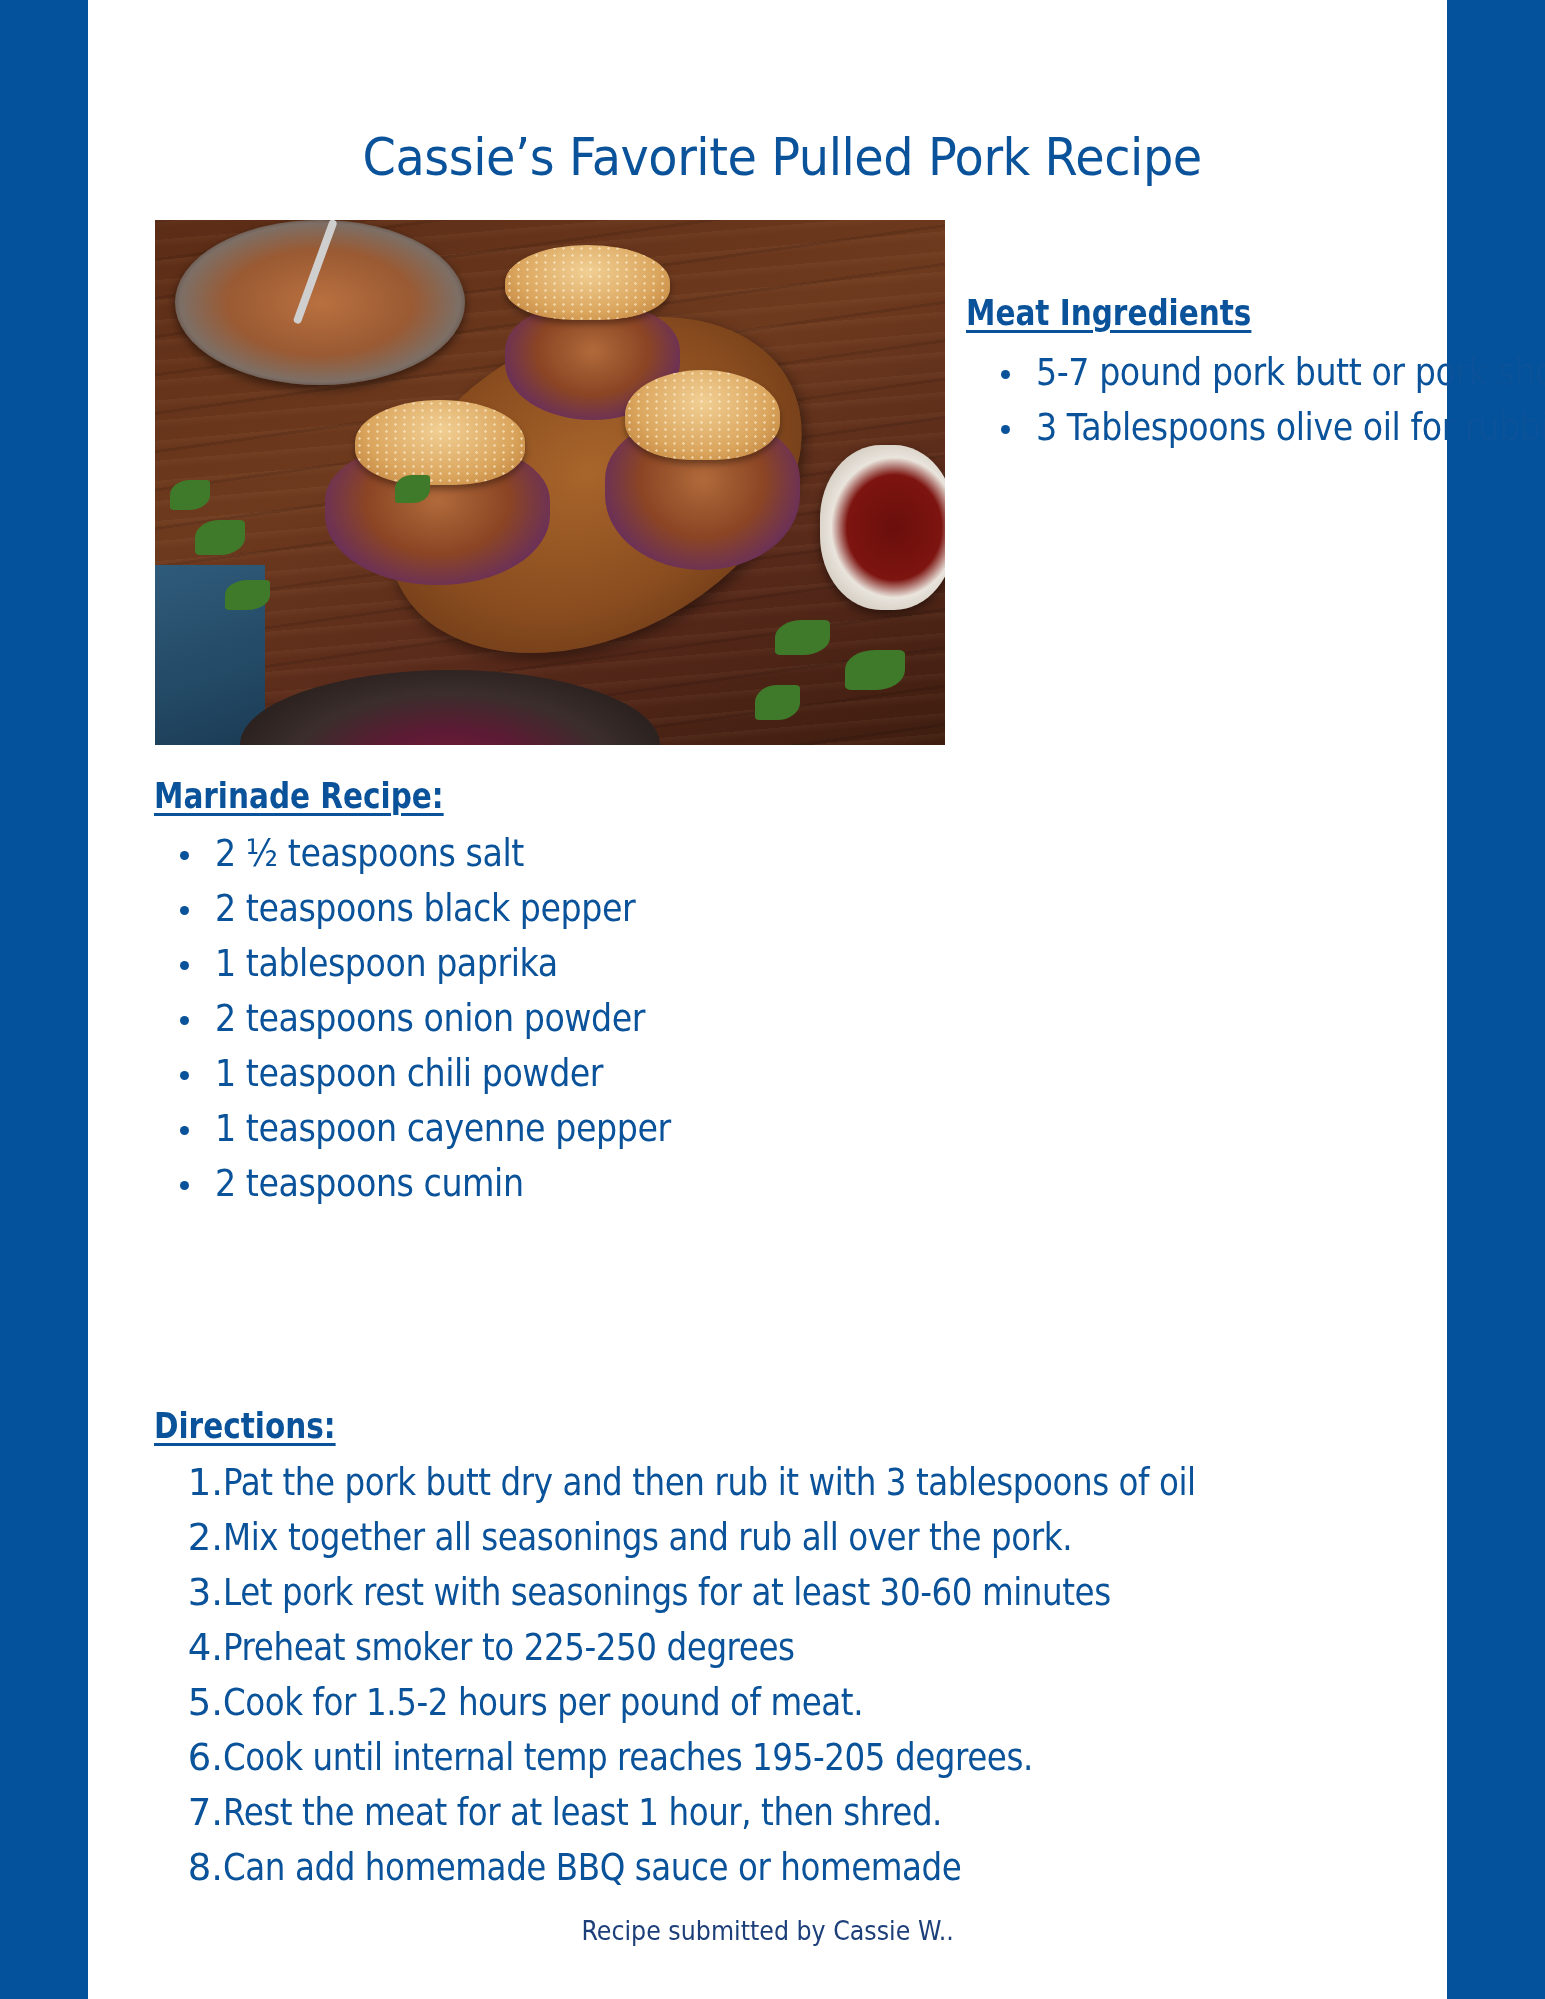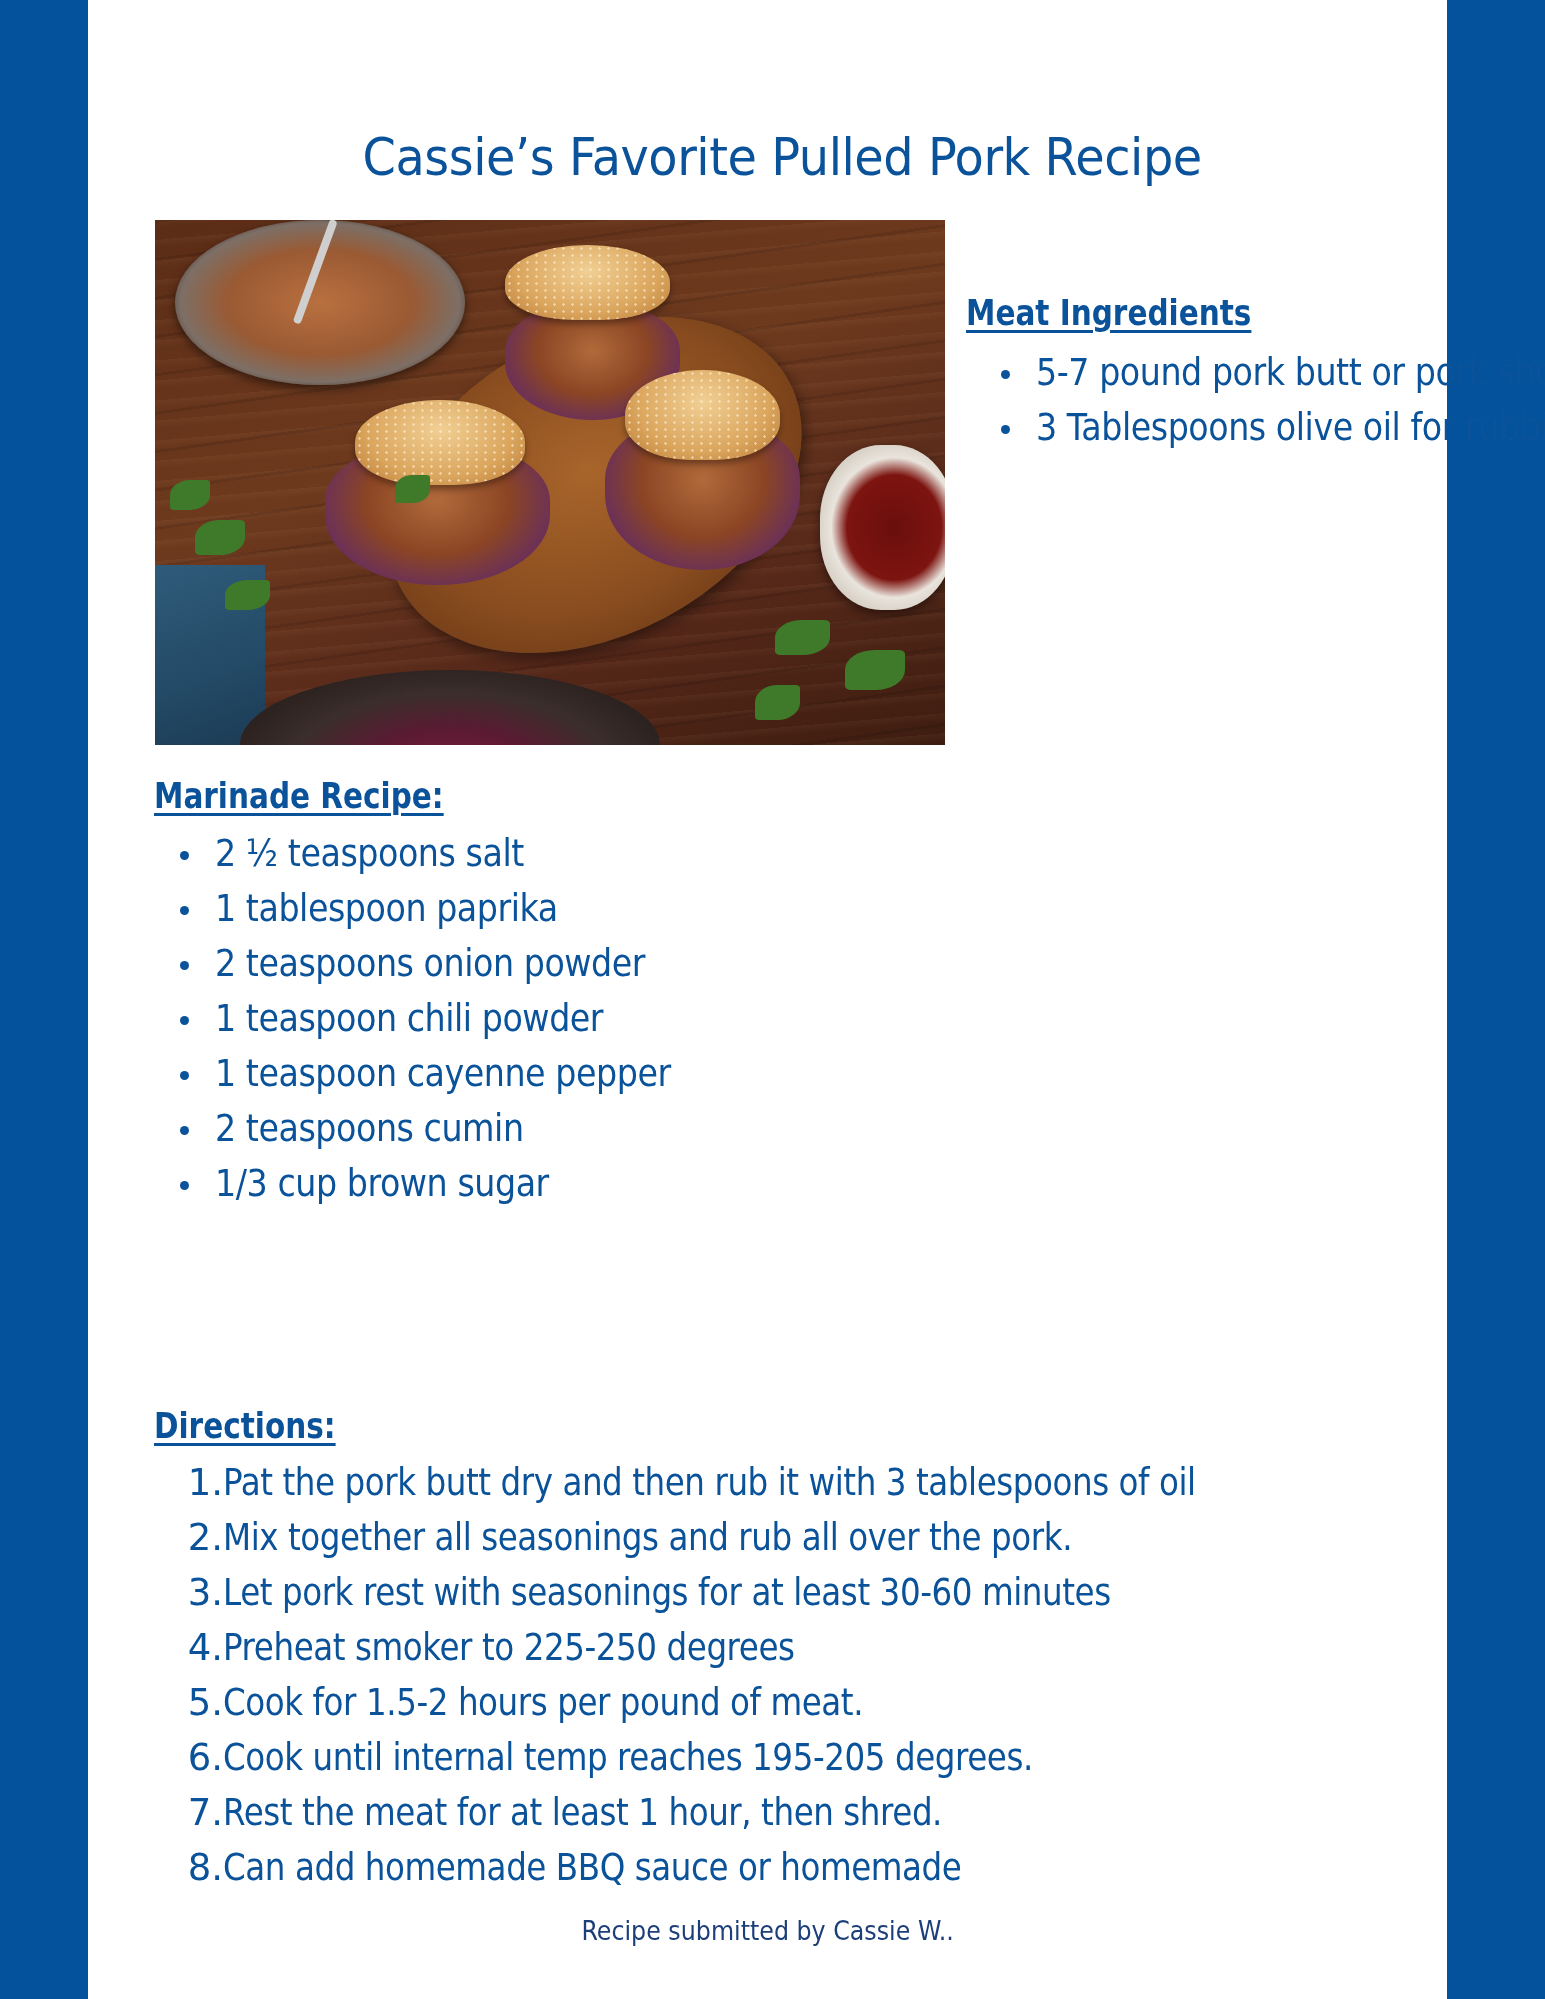--- a/index.html
+++ b/index.html
@@ -130,26 +130,26 @@
 
 <div class="h meat">Meat Ingredients</div>
 <ul class="bullets meat-list">
   <li><span class="txt">5-7 pound pork butt or pork shoulder</span></li>
   <li><span class="txt">3 Tablespoons olive oil for rubbing on meat</span></li>
 </ul>
 
 <div class="h marinade">Marinade Recipe:</div>
 <ul class="bullets marinade-list">
   <li><span class="txt">2 ½ teaspoons salt</span></li>
+  <li><span class="txt">2 teaspoons black pepper</span></li>
   <li><span class="txt">1 tablespoon paprika</span></li>
   <li><span class="txt">2 teaspoons onion powder</span></li>
   <li><span class="txt">1 teaspoon chili powder</span></li>
   <li><span class="txt">1 teaspoon cayenne pepper</span></li>
   <li><span class="txt">2 teaspoons cumin</span></li>
-  <li><span class="txt">1/3 cup brown sugar</span></li>
 </ul>
 
 <div class="h directions">Directions:</div>
 <ol class="steps">
   <li>
       <span class="num">1.</span>
       <span class="txt">Pat the pork butt dry and then rub it with 3 tablespoons of oil</span>
     </li>
   <li>
       <span class="num">2.</span>

